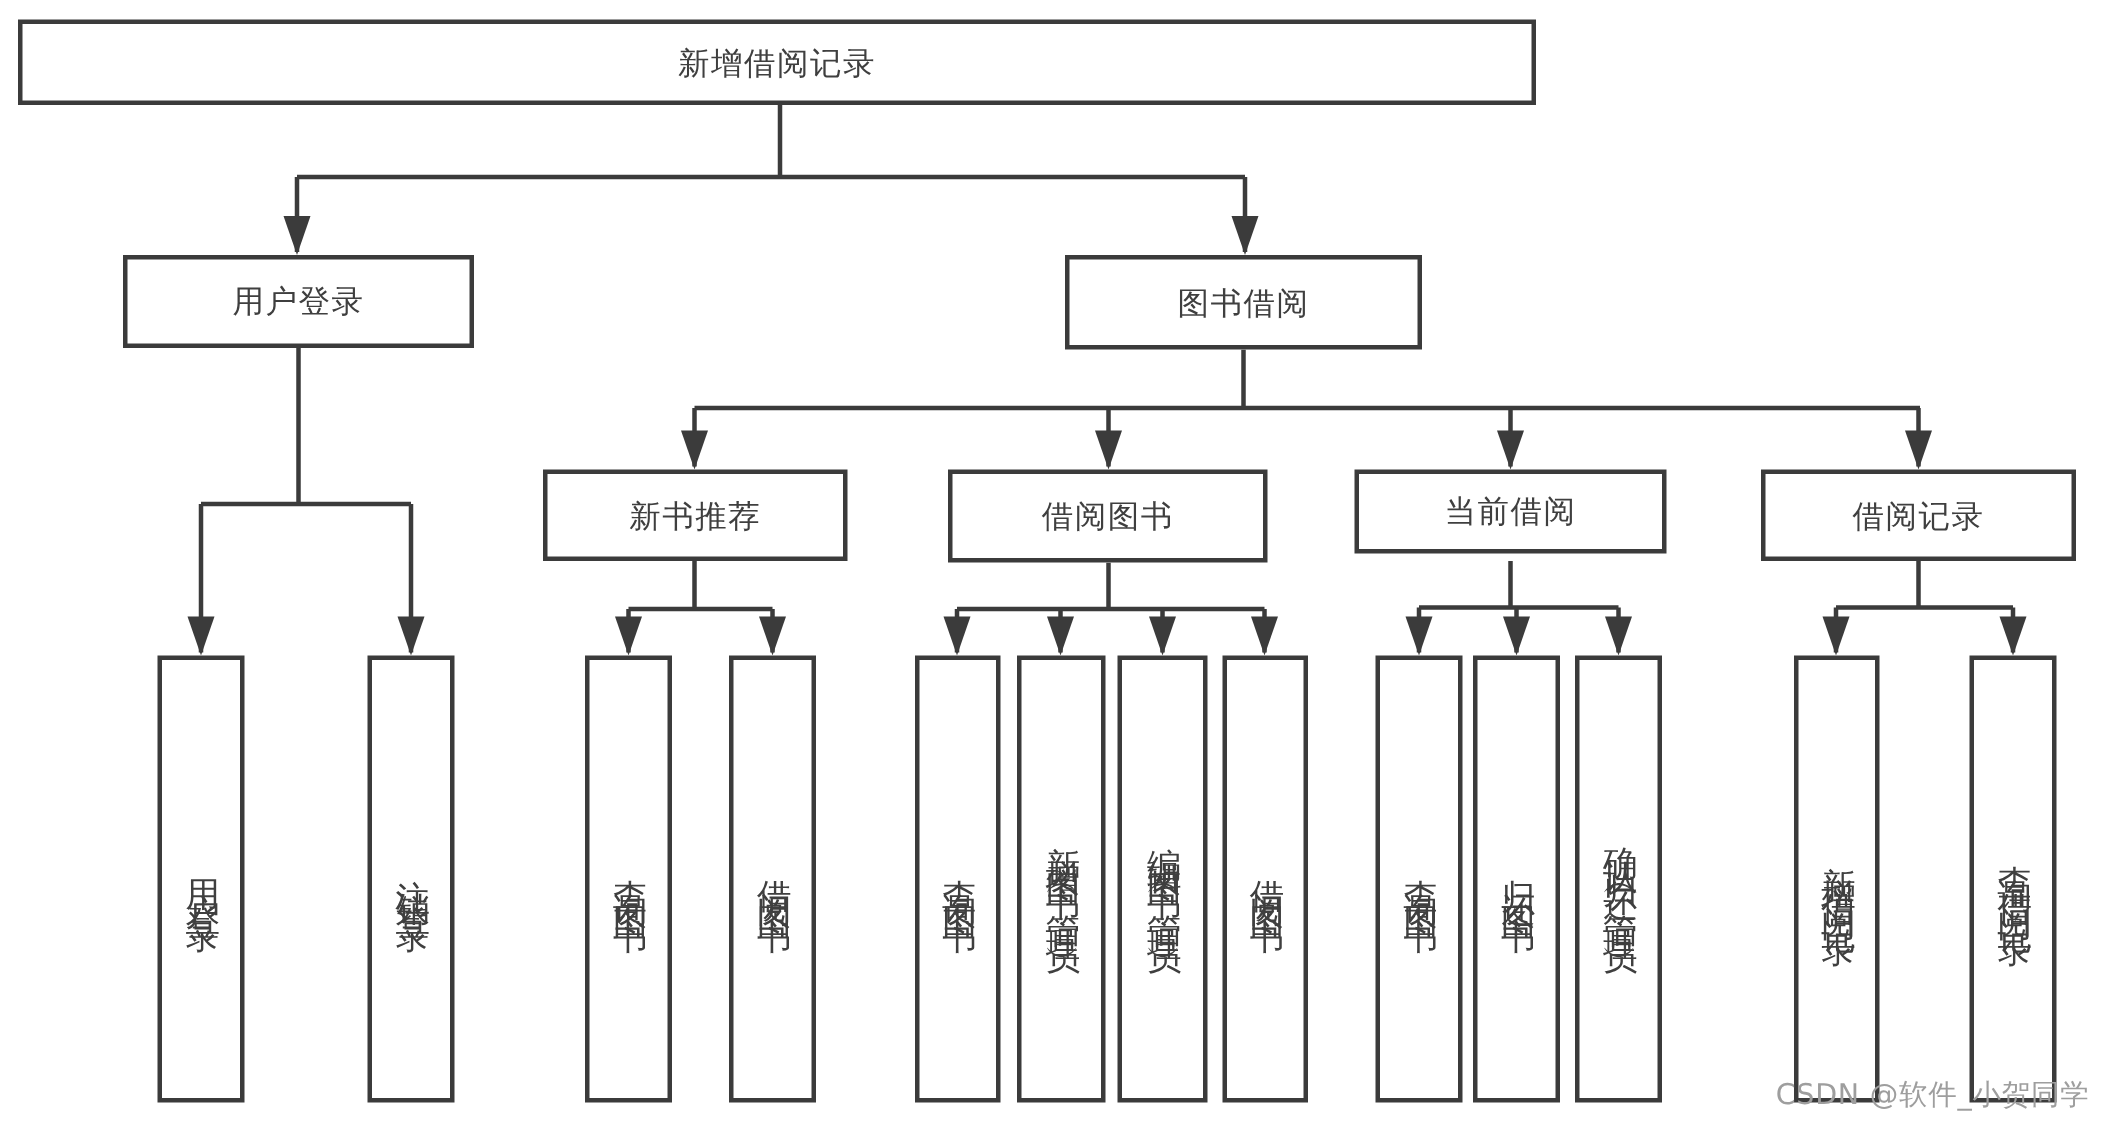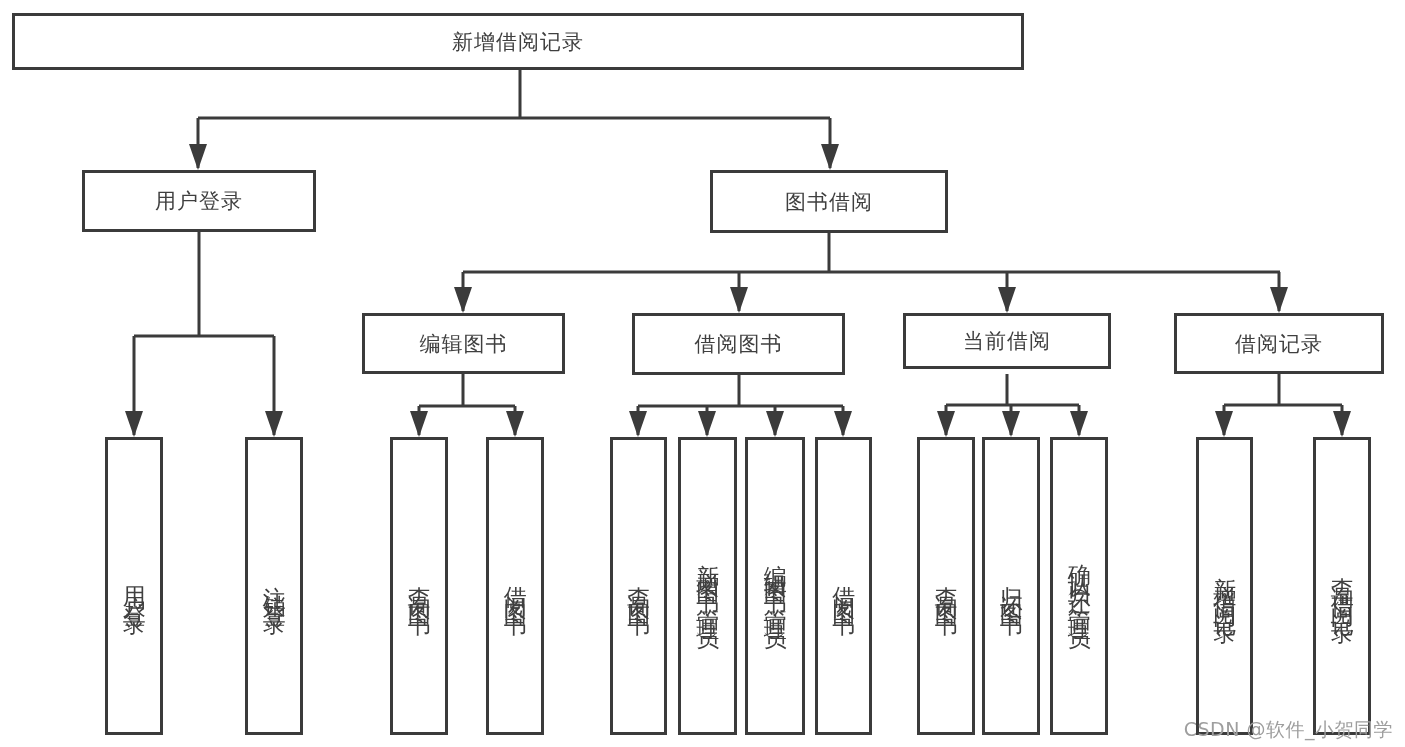--- a/index.html
+++ b/index.html
@@ -93,21 +93,21 @@
       <polygon points="1215,411 1233,411 1224,437"></polygon>
       <polygon points="1333,411 1351,411 1342,437"></polygon>
     </g>
   </svg>
 
   <div class="box h-box" style="left:12px;top:13px;width:1012px;height:57px">新增借阅记录</div>
 
   <div class="box h-box" style="left:82px;top:170px;width:234px;height:62px">用户登录</div>
   <div class="box h-box" style="left:710px;top:170px;width:238px;height:63px">图书借阅</div>
 
-  <div class="box h-box" style="left:362px;top:313px;width:203px;height:61px">编辑图书</div>
+  <div class="box h-box" style="left:362px;top:313px;width:203px;height:61px">新书推荐</div>
   <div class="box h-box" style="left:632px;top:313px;width:213px;height:62px">借阅图书</div>
   <div class="box h-box" style="left:903px;top:313px;width:208px;height:56px">当前借阅</div>
   <div class="box h-box" style="left:1174px;top:313px;width:210px;height:61px">借阅记录</div>
 
   <div class="box v-box" style="left:105px;top:437px;width:58px;height:298px">用户登录</div>
   <div class="box v-box" style="left:245px;top:437px;width:58px;height:298px">注销登录</div>
 
   <div class="box v-box" style="left:390px;top:437px;width:58px;height:298px">查询图书</div>
   <div class="box v-box" style="left:486px;top:437px;width:58px;height:298px">借阅图书</div>
 

